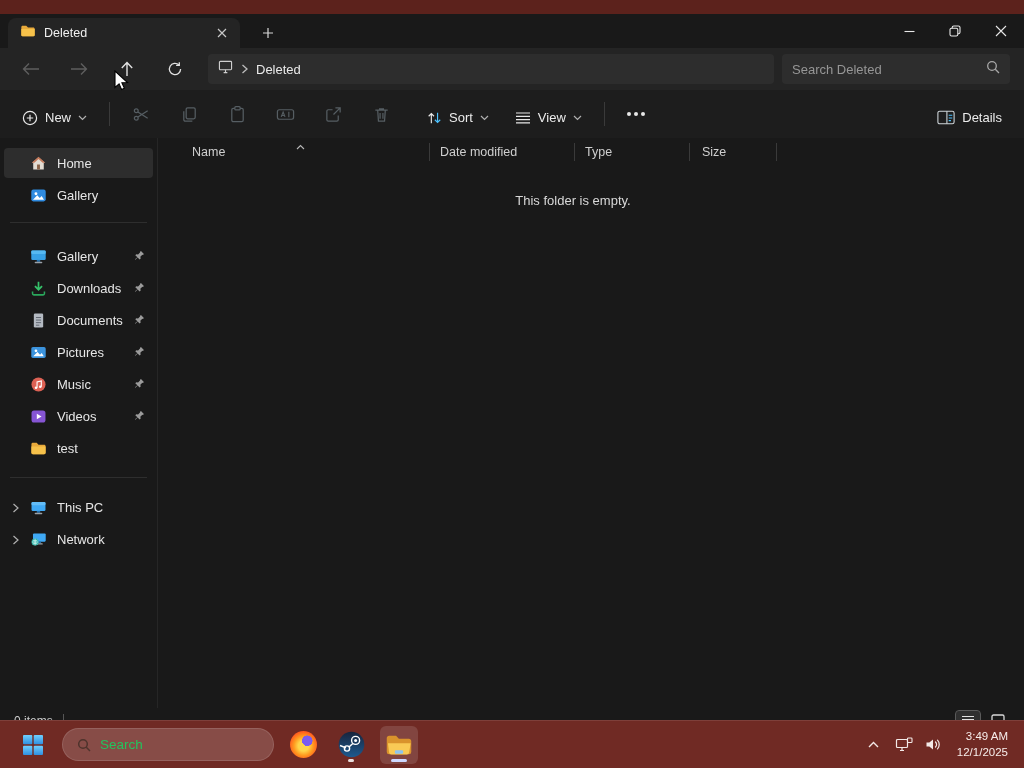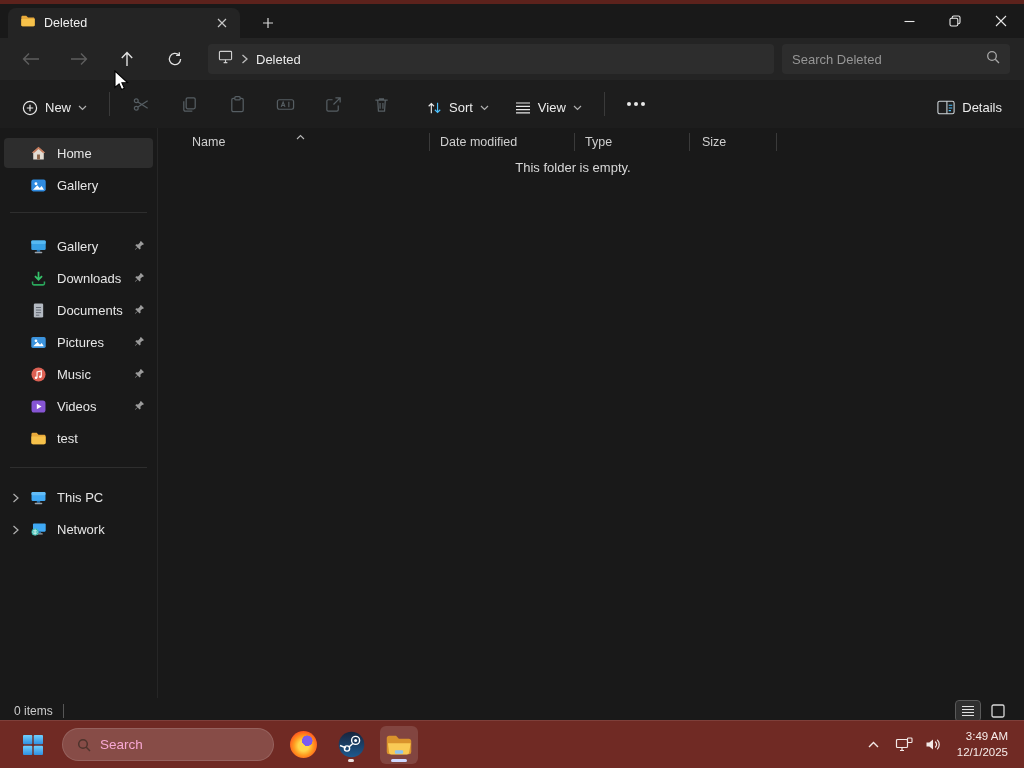--- a/index.html
+++ b/index.html
@@ -1,21 +1,21 @@
 <!DOCTYPE html>
 <html><head>
 <meta charset="utf-8">
 <style>
   * { margin:0; padding:0; box-sizing:border-box; }
   html,body { width:1024px; height:768px; overflow:hidden; background:#5c221c;
               font-family:"Liberation Sans", sans-serif; }
   .desktop { position:relative; width:1024px; height:768px; }
 
   
-  .window { position:absolute; left:0; top:4px; width:1024px; height:720px; background:#191919; color:#e8e8e8; }
+  .window { position:absolute; left:0; top:14px; width:1024px; height:720px; background:#191919; color:#e8e8e8; }
 
   
   .titlebar { position:relative; height:34px; background:#191919; }
   .tab { position:absolute; left:8px; top:4px; width:232px; height:30px; background:#242424;
          border-radius:8px 8px 0 0; display:flex; align-items:center; padding:0 8px 0 12px; gap:8px; }
   .tab-title { font-size:12.5px; color:#f0f0f0; flex:1; white-space:nowrap; overflow:hidden; }
   .tab-close { width:20px; height:20px; border-radius:4px; display:flex; align-items:center; justify-content:center; }
   .newtab { position:absolute; left:256px; top:7px; width:24px; height:24px; border-radius:4px;
             display:flex; align-items:center; justify-content:center; }
   .win-controls { position:absolute; right:0; top:0; height:34px; display:flex; }
@@ -55,42 +55,42 @@
   .side-sep.b { margin:14px 10px 14px 10px; }
 
   .content { flex:1; position:relative; }
   .col-caret { position:absolute; left:138px; top:-2px; }
   .cols { display:flex; height:28px; align-items:center; position:relative; }
   .col { font-size:12.5px; color:#cfcfcf; border-right:1px solid #3a3a3a; height:18px; line-height:18px; }
   .col.name { width:272px; padding-left:34px; }
   .col.date { width:145px; padding-left:10px; }
   .col.type { width:115px; padding-left:10px; }
   .col.size { width:87px;  padding-left:12px; }
-  .empty { margin-top:4px; text-align:center; font-size:13px; color:#d8d8d8; }
+  .empty { margin-top:27px; text-align:center; font-size:13px; color:#d8d8d8; }
 
   
   .statusbar { position:absolute; left:0; bottom:0; width:1024px; height:26px; background:#191919;
                display:flex; align-items:center; padding:0 14px; font-size:12px; color:#cccccc; }
   .status-div { width:1px; height:14px; background:#565656; margin-left:10px; }
   .view-toggles { margin-left:auto; display:flex; gap:6px; }
   .vt { width:24px; height:20px; border-radius:3px; display:flex; align-items:center; justify-content:center; }
   .vt.active { background:#2f2f2f; outline:1px solid #5a5a5a; }
 
   
   .taskbar { position:absolute; left:0; top:720px; width:1024px; height:48px; background:#702a24;
              border-top:1px solid rgba(255,255,255,0.10); display:flex; align-items:center; }
   .tb-left { display:flex; align-items:center; margin-left:14px; gap:10px; }
   .task-ico { width:38px; height:38px; border-radius:6px; display:flex; align-items:center; justify-content:center; position:relative; }
   .task-ico.active { background:rgba(255,255,255,0.13); }
   .run-ind { position:absolute; bottom:2px; left:50%; transform:translateX(-50%); height:3px; border-radius:2px;
              background:rgba(255,255,255,0.85); }
   .run-ind.small { width:6px; } .run-ind.wide { width:16px; background:#cfd8ff; }
   .tb-search { width:212px; height:33px; border-radius:17px; background:rgba(255,255,255,0.16);
                border:1px solid rgba(255,255,255,0.13); display:flex; align-items:center; padding:0 14px; gap:9px; }
-  .tb-search-txt { font-size:13.5px; color:#f9a8d4; }
+  .tb-search-txt { font-size:13.5px; color:#22c55e; }
   .ff-icon { width:27px; height:27px; border-radius:50%;
      background: radial-gradient(circle at 64% 36%, #7a5cf0 0 21%, rgba(0,0,0,0) 22%),
                  radial-gradient(circle at 50% 55%, #ffd54a 0 26%, #ff9a1f 48%, #ff5a1f 72%, #d83a1a 100%); }
   .tray { margin-left:auto; display:flex; align-items:center; gap:4px; margin-right:10px; }
   .tray-btn { width:26px; height:34px; display:flex; align-items:center; justify-content:center; border-radius:4px; }
   .clock { text-align:right; font-size:11.5px; line-height:1.35; color:#f7edeb; padding:0 6px; }
 
   
   .cursor { position:absolute; left:113px; top:70px; z-index:50; pointer-events:none; }
 </style>

